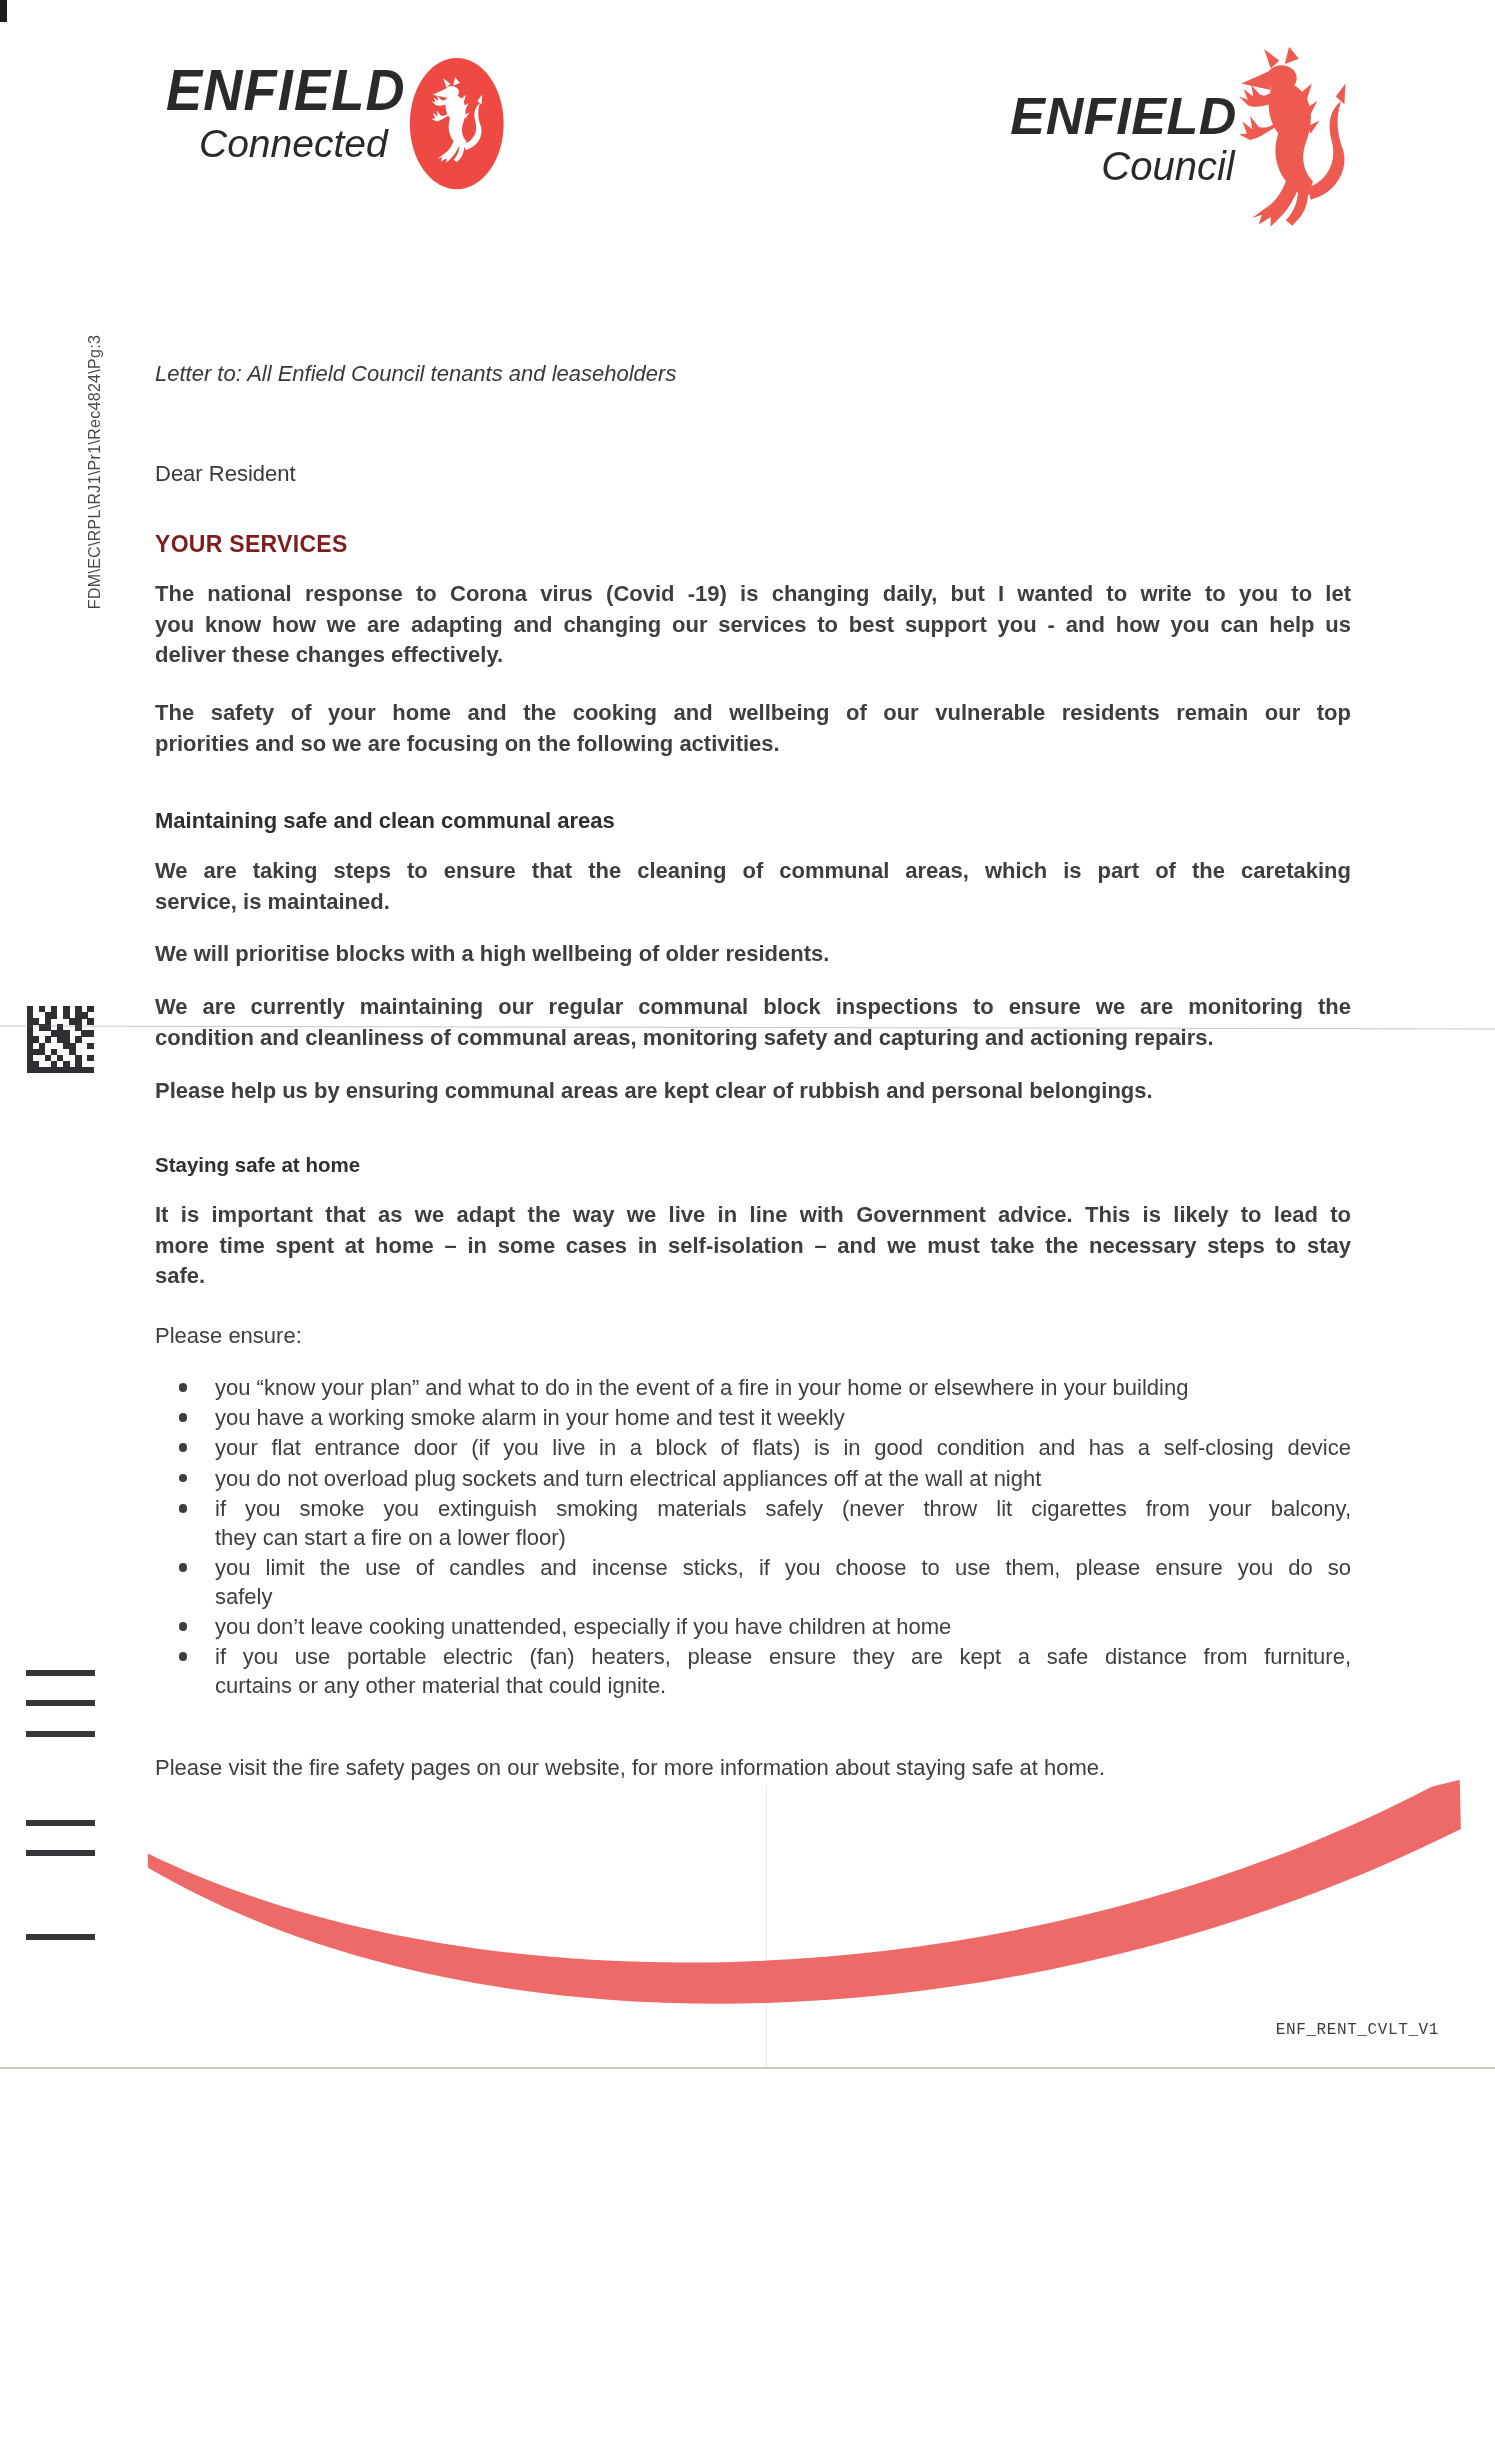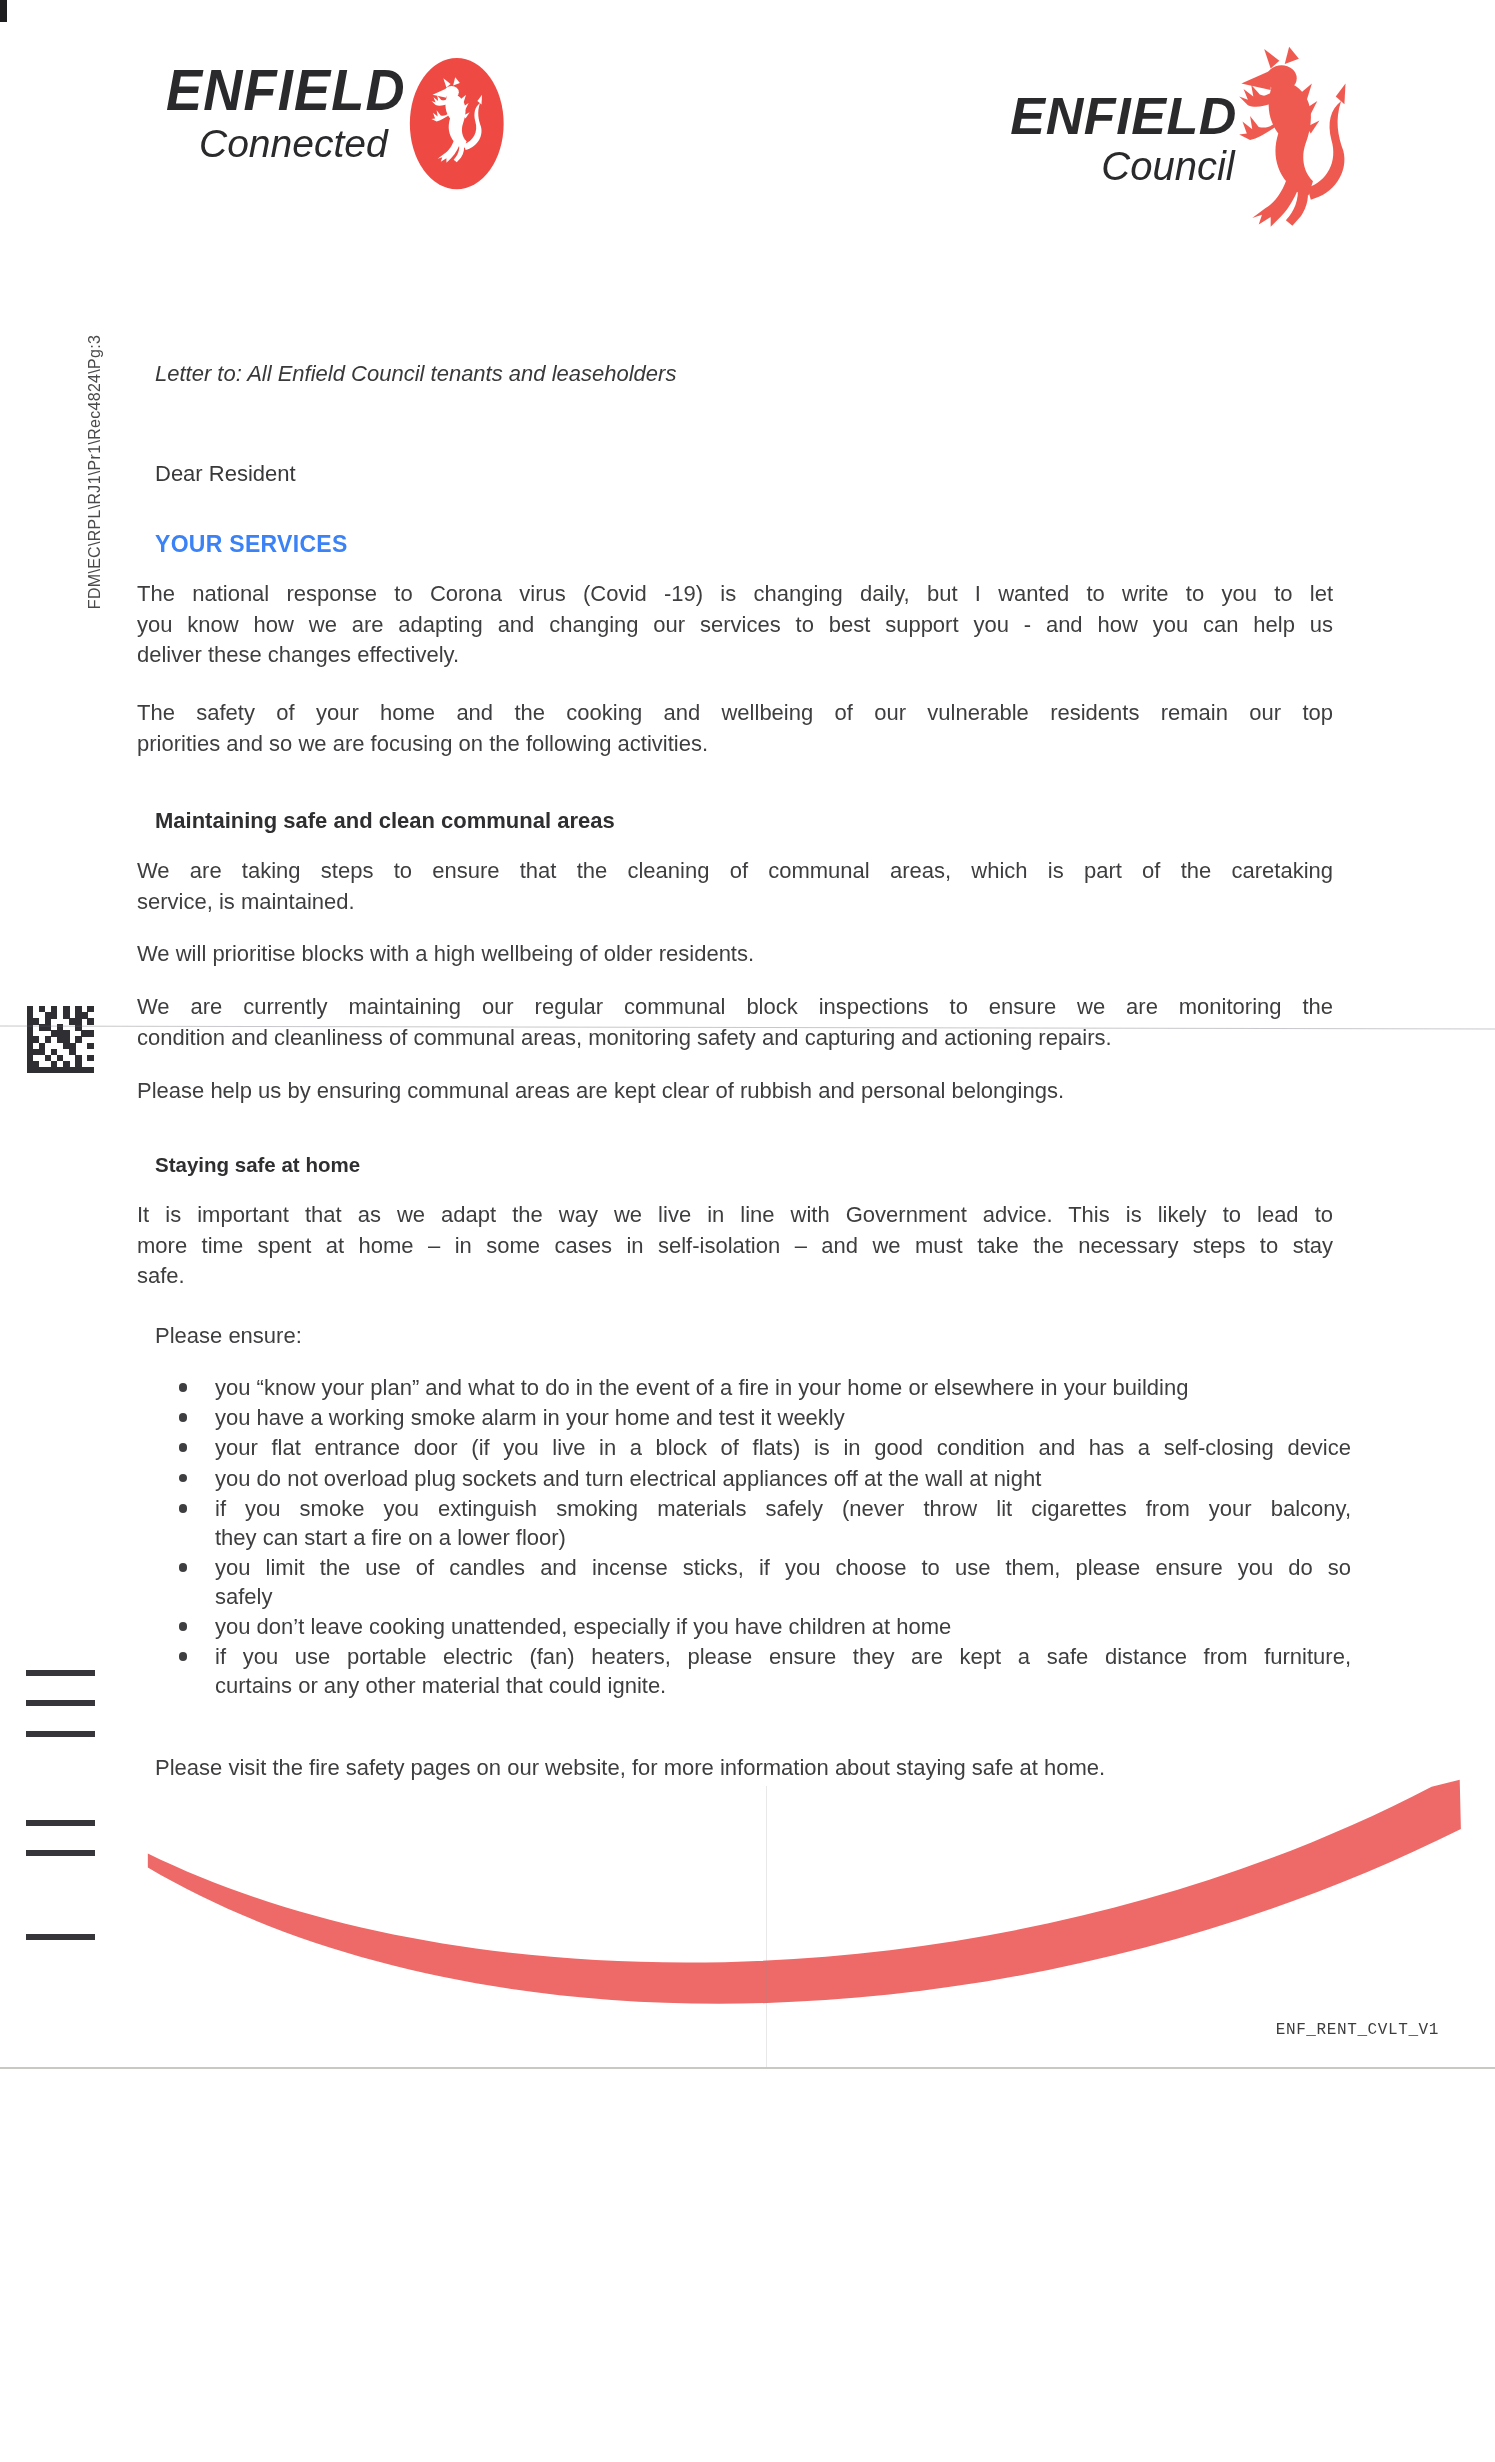--- a/index.html
+++ b/index.html
@@ -11,26 +11,26 @@
       letter-spacing:1.2px;color:#2a2a2c;transform:scaleX(.95);transform-origin:left top;}
   .logo-left-tag{left:199px;top:122px;font-size:39px;font-style:italic;font-weight:500;color:#2a2a2c;}
   .logo-right{left:961px;top:88px;width:276px;text-align:right;}
   .logo-right-name{font-size:52px;font-weight:800;font-style:italic;letter-spacing:0.6px;
       color:#2a2a2c;line-height:56px;}
   .logo-right-tag{font-size:40px;font-style:italic;font-weight:400;color:#2a2a2c;line-height:45px;padding-right:2.3px;}
   
   .side-code{left:-52px;top:463px;width:293px;text-align:center;transform:rotate(-90deg);
       font-size:16px;letter-spacing:0.3px;color:#4a4a4c;white-space:nowrap;}
   
-  .para{position:absolute;left:137px;width:1196px;}
+  .para{position:absolute;left:155px;width:1196px;font-weight:bold;}
   .line{font-size:22px;line-height:30.5px;}
   .jl{text-align:justify;text-align-last:justify;}
   .addressee{left:155px;top:361px;font-size:22px;color:#39393b;font-style:italic;}
   .salutation{left:155px;top:461px;font-size:22px;color:#39393b;}
-  .h-your{left:155px;top:531px;font-size:23px;font-weight:700;letter-spacing:0.3px;color:#3b82f6;}
+  .h-your{left:155px;top:531px;font-size:23px;font-weight:700;letter-spacing:0.3px;color:#7f1d1d;}
   .h-comm{left:155px;top:808px;font-size:22px;font-weight:700;color:#2f2f31;}
   .h-stay{left:155px;top:1153px;font-size:20.5px;font-weight:700;color:#2f2f31;}
   .please-ensure{left:155px;top:1323px;font-size:22px;}
   .blist{position:absolute;left:155px;top:1373px;width:1196px;}
   .bitem{position:relative;padding-left:60px;margin-bottom:1.2px;}
   .bitem::before{content:"";position:absolute;left:23.5px;top:10px;width:8.8px;height:8.8px;
       border-radius:50%;background:#3e3e40;}
   .bline{font-size:22px;line-height:29px;}
   .closing{left:155px;top:1755px;font-size:22px;}
   

